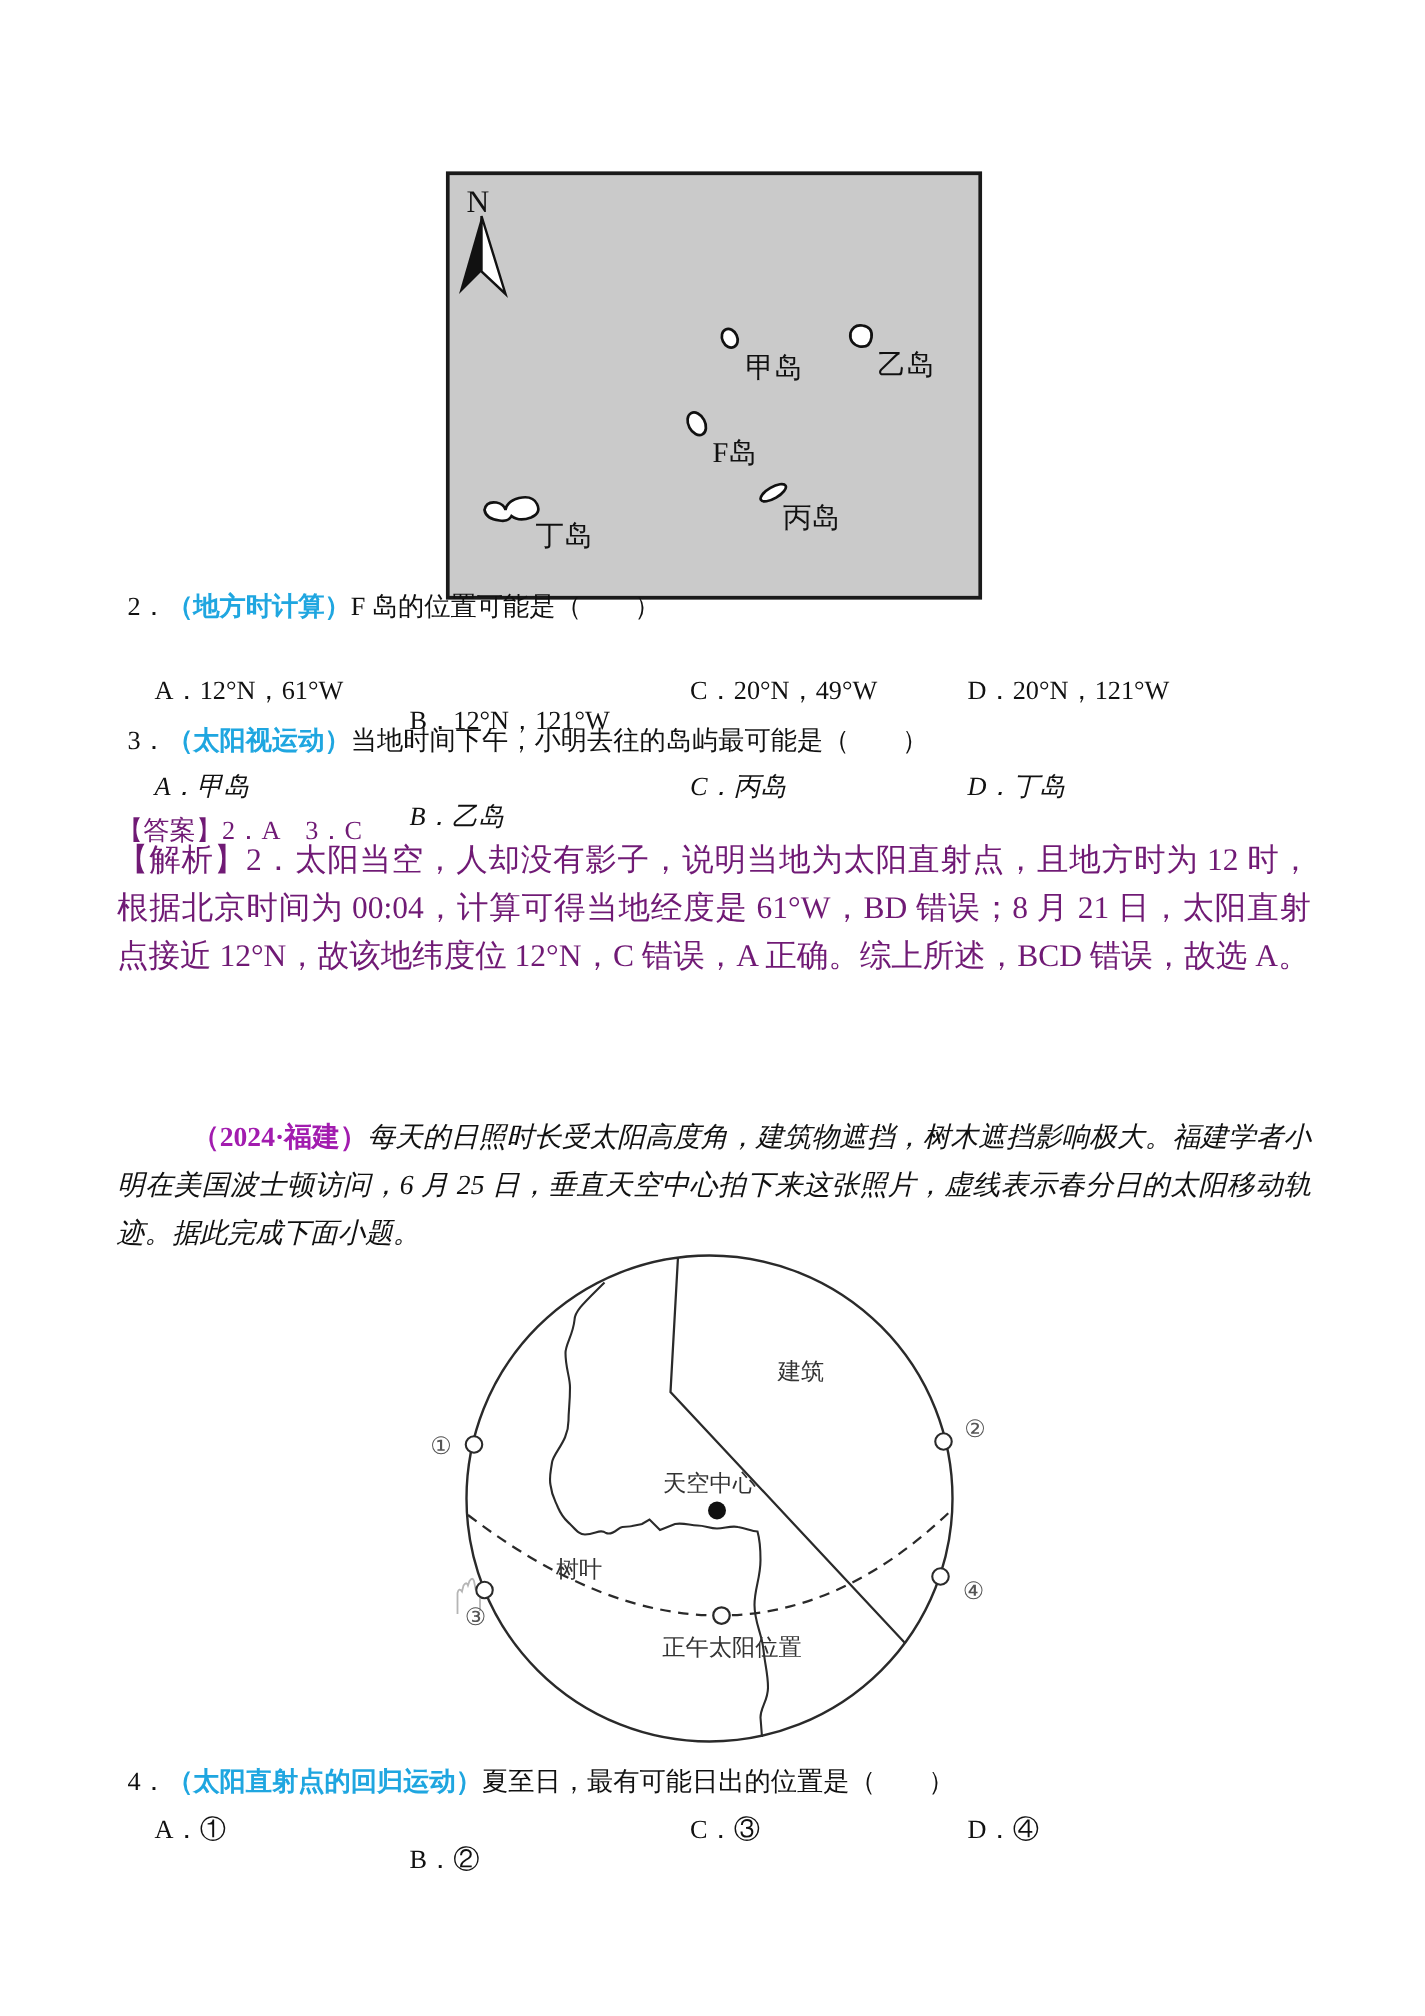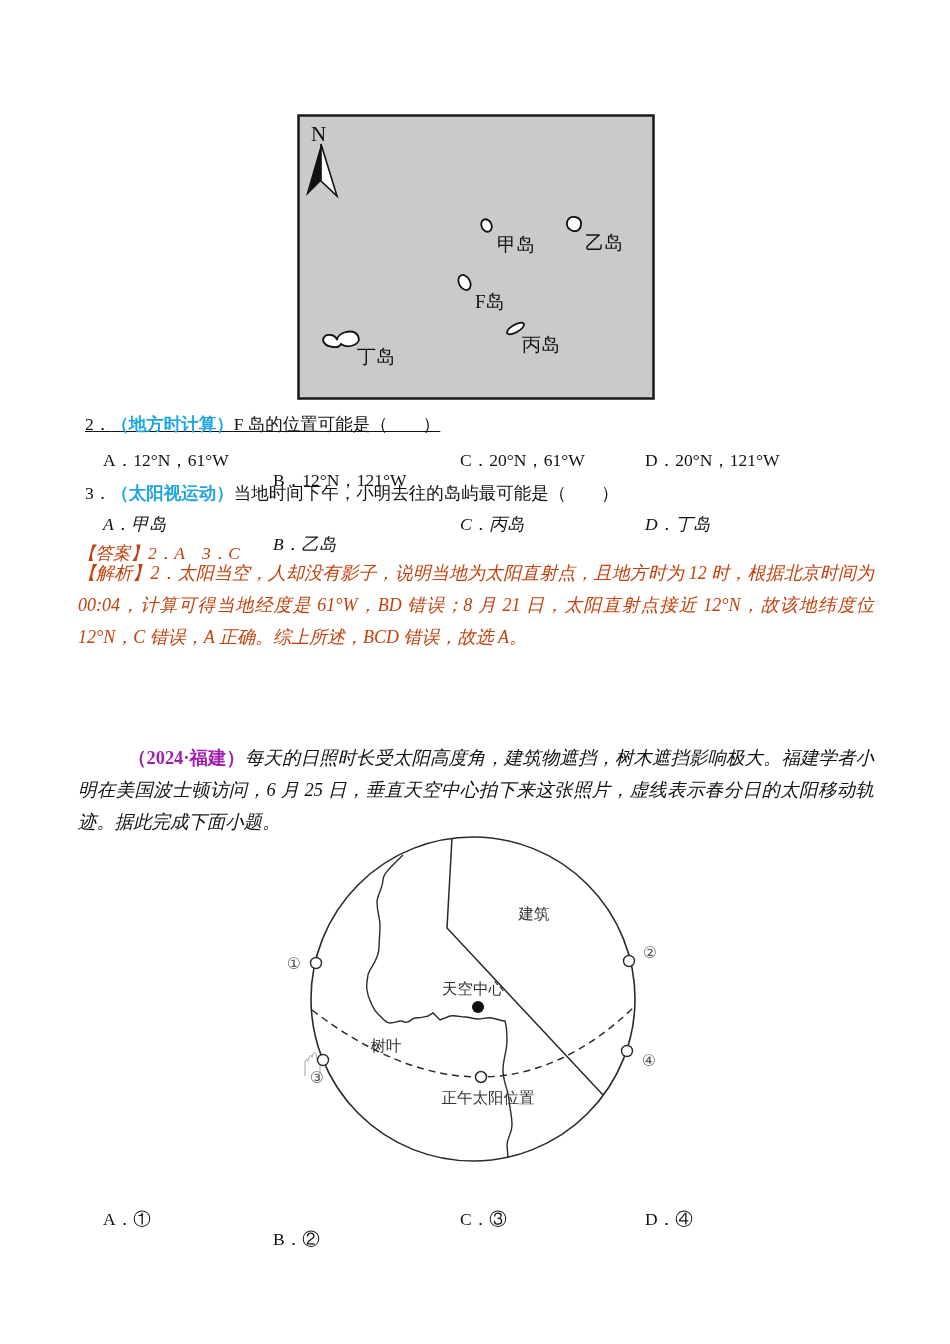--- a/index.html
+++ b/index.html
@@ -7,22 +7,22 @@
     position:relative;width:950px;height:1344px;background:#ffffff;
     font-family:"Liberation Serif","DejaVu Serif",serif;color:#111;overflow:hidden;
   }
   .abs{position:absolute;}
   .qline{left:85px;width:800px;font-size:17.5px;line-height:23px;white-space:nowrap;}
   .qnum{color:#111;}
   .qtag{color:#1FA6E0;font-weight:bold;}
   .opts{left:0;width:806px;height:24px;font-size:17.5px;}
   .opt{position:absolute;top:0;white-space:nowrap;}
   .opt.c1{left:103px;} .opt.c2{left:273px;margin-top:20px;} .opt.c3{left:460px;} .opt.c4{left:645px;}
-  .para{left:78px;width:796px;margin:0;font-size:18px;line-height:32px;text-align:justify;}
-  .red{color:#c2410c;font-style:italic;}
+  .para{left:78px;width:796px;margin:0;font-size:21px;line-height:32px;text-align:justify;}
+  .red{color:#701a75;}
   .ctx{font-style:italic;text-indent:50px;font-size:18.4px;}
   .ctxtag{color:#a21caf;font-weight:bold;font-style:normal;}
   svg text{user-select:none;}
   .maplabel{font-family:"Liberation Serif","DejaVu Serif",serif;font-size:19px;fill:#111;}
   .skylabel{font-family:"Liberation Sans","DejaVu Sans",sans-serif;font-size:15.5px;fill:#333;}
   .skynum{font-family:"DejaVu Sans",sans-serif;font-size:16px;fill:#555;}
 </style>
 </head>
 <body>
 
@@ -41,27 +41,27 @@
     <ellipse cx="218.5" cy="214.5" rx="9.5" ry="3.8" transform="rotate(-30 218.5 214.5)" fill="#fff" stroke="#111" stroke-width="1.8"></ellipse>
     <path d="M 26,226 q 1,-6 8,-5 q 5,1 6,5 q 1,-6 9,-8 q 9,-2 12,4 q 3,6 -4,9 q -8,3 -13,-1 q -2,4 -8,3 q -9,-1 -10,-7 z" fill="#fff" stroke="#111" stroke-width="1.8"></path>
 
     <text x="200" y="137" class="maplabel">甲岛</text>
     <text x="288" y="135" class="maplabel">乙岛</text>
     <text x="178" y="194" class="maplabel">F岛</text>
     <text x="225" y="237" class="maplabel">丙岛</text>
     <text x="60" y="249" class="maplabel">丁岛</text>
   </svg>
 
-  <div class="abs qline" style="top:413px;text-decoration:underline;">
+  <div class="abs qline" style="top:393px;">
     <span class="qnum">2．</span><span class="qtag">（地方时计算）</span><span>F 岛的位置可能是（　　）</span>
   </div>
   <div class="abs opts" style="top:448px;">
     <span class="opt c1">A．12°N，61°W</span>
     <span class="opt c2">B．12°N，121°W</span>
-    <span class="opt c3">C．20°N，61°W</span>
+    <span class="opt c3">C．20°N，49°W</span>
     <span class="opt c4">D．20°N，121°W</span>
   </div>
 
   <div class="abs qline" style="top:482px;">
     <span class="qnum">3．</span><span class="qtag">（太阳视运动）</span><span>当地时间下午，小明去往的岛屿最可能是（　　）</span>
   </div>
   <div class="abs opts" style="top:512px;font-style:italic;">
     <span class="opt c1">A．甲岛</span>
     <span class="opt c2">B．乙岛</span>
     <span class="opt c3">C．丙岛</span>
@@ -112,20 +112,23 @@
     <circle cx="36" cy="135" r="5.5" fill="#fff" stroke="#2a2a2a" stroke-width="1.4"></circle>
     <text x="14" y="141" text-anchor="middle" class="skynum">①</text>
     <circle cx="349" cy="133" r="5.5" fill="#fff" stroke="#2a2a2a" stroke-width="1.4"></circle>
     <text x="370" y="130" text-anchor="middle" class="skynum">②</text>
     <circle cx="43" cy="232" r="5.5" fill="#fff" stroke="#2a2a2a" stroke-width="1.4"></circle>
     <text x="37" y="255" text-anchor="middle" class="skynum">③</text>
     <circle cx="347" cy="223" r="5.5" fill="#fff" stroke="#2a2a2a" stroke-width="1.4"></circle>
     <text x="369" y="238" text-anchor="middle" class="skynum">④</text>
   </svg>
 
+  <div class="abs qline" style="top:1176px;">
+    <span class="qnum">4．</span><span class="qtag">（太阳直射点的回归运动）</span><span>夏至日，最有可能日出的位置是（　　）</span>
+  </div>
   <div class="abs opts" style="top:1207px;padding-left:18px;">
     <span class="opt c1">A．①</span>
     <span class="opt c2">B．②</span>
     <span class="opt c3">C．③</span>
     <span class="opt c4">D．④</span>
   </div>
 
 </div>
 
 </body></html>

